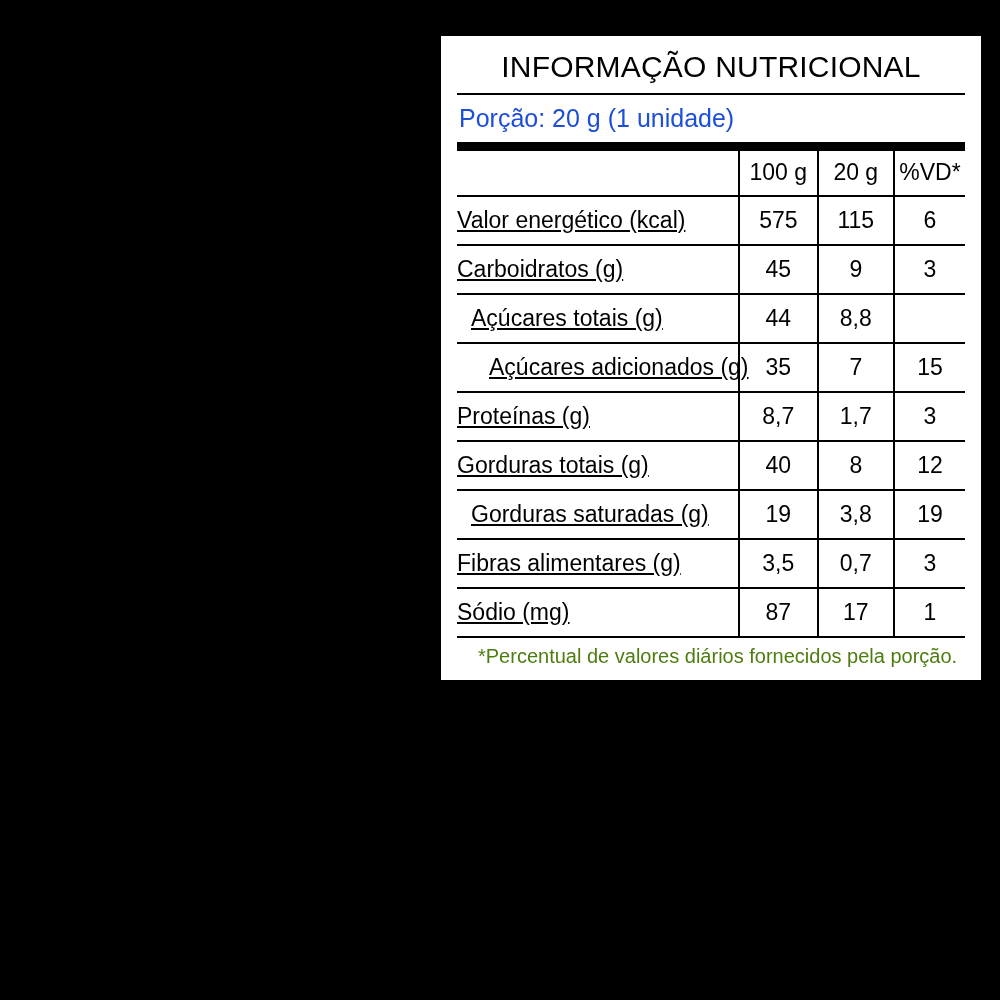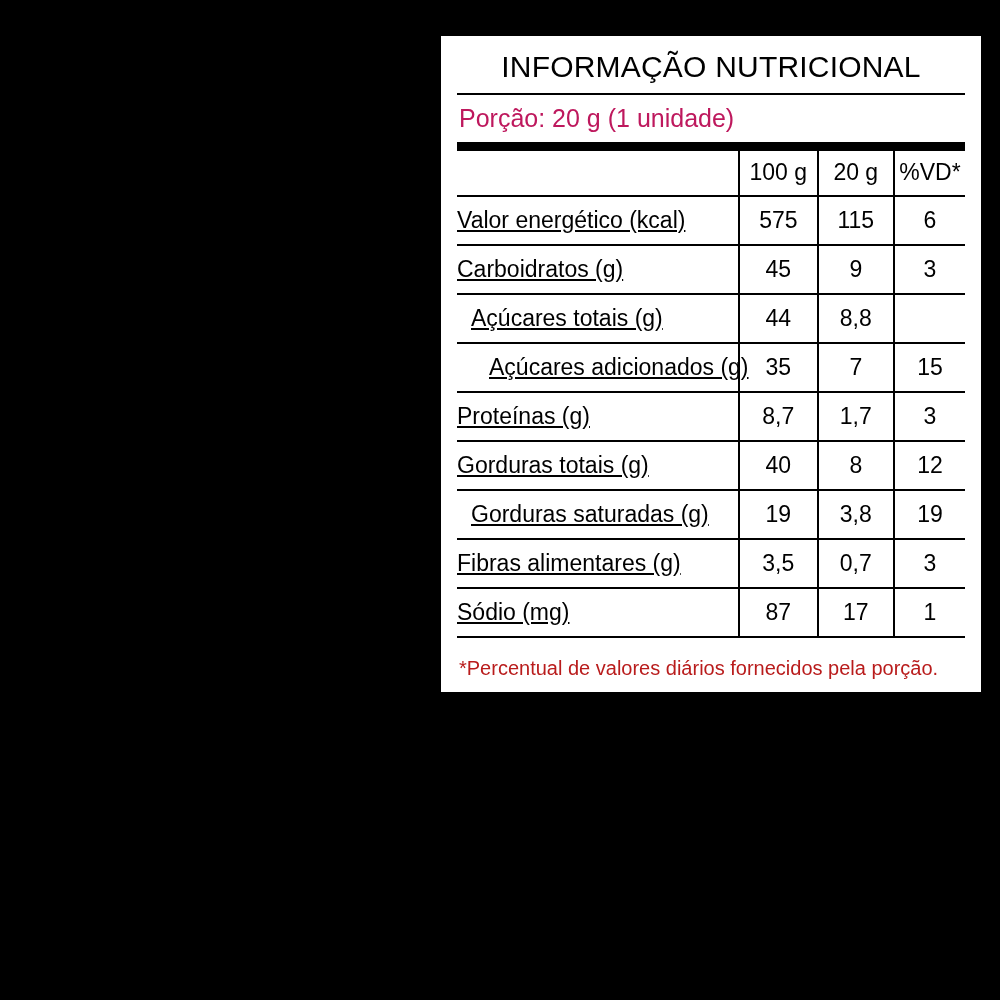--- a/index.html
+++ b/index.html
@@ -48,21 +48,21 @@
   }
 
   .rule-thick {
     height: 9px;
     background: #000000;
     width: 100%;
   }
 
   .portion {
     font-size: 25px;
-    color: #be185d;
+    color: #1d4ed8;
     padding: 9px 2px 9px 2px;
     white-space: nowrap;
   }
 
   table.nutri {
     width: 100%;
     border-collapse: collapse;
     table-layout: fixed;
   }
 
@@ -107,24 +107,25 @@
   td.name-cell.indent-1 { padding-left: 14px; }
   td.name-cell.indent-2 { padding-left: 32px; }
 
   td.num-cell {
     text-align: center;
     border-left: 2px solid #000000;
   }
 
   .footnote {
     font-size: 20px;
-    color: #b91c1c;
-    padding-top: 19px;
+    color: #4d7c0f;
+    padding-top: 7px;
     padding-left: 2px;
     white-space: nowrap;
+    margin-left: 19px;
   }
 </style>
 </head>
 <body>
 
 <div id="canvas">
 
   <div id="label-panel">
 
     <div class="label-title">INFORMAÇÃO NUTRICIONAL</div>

